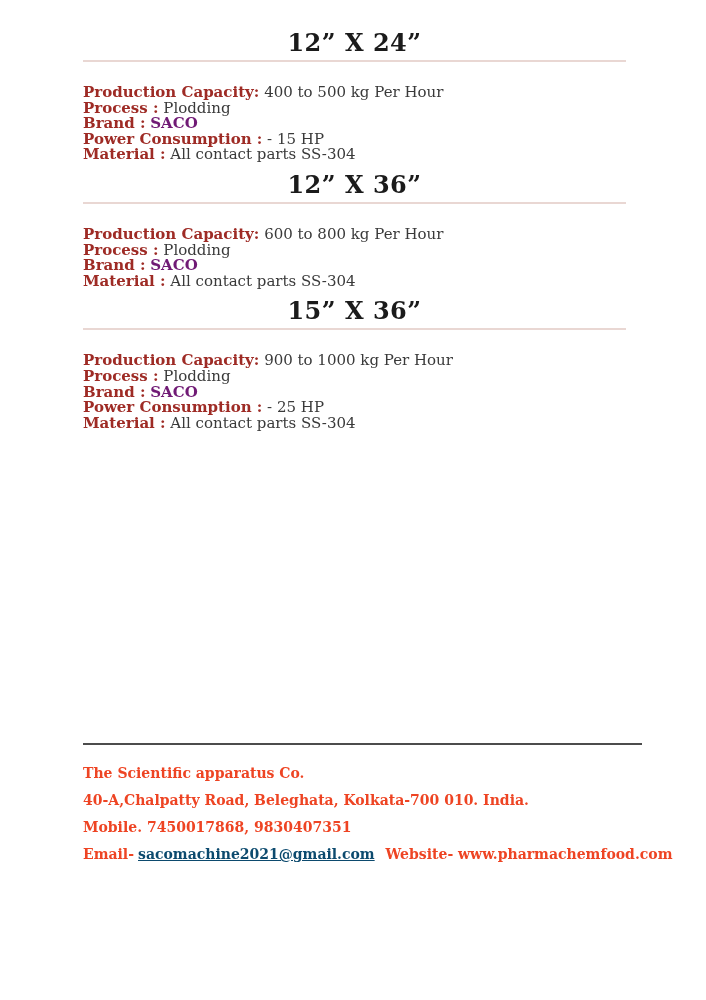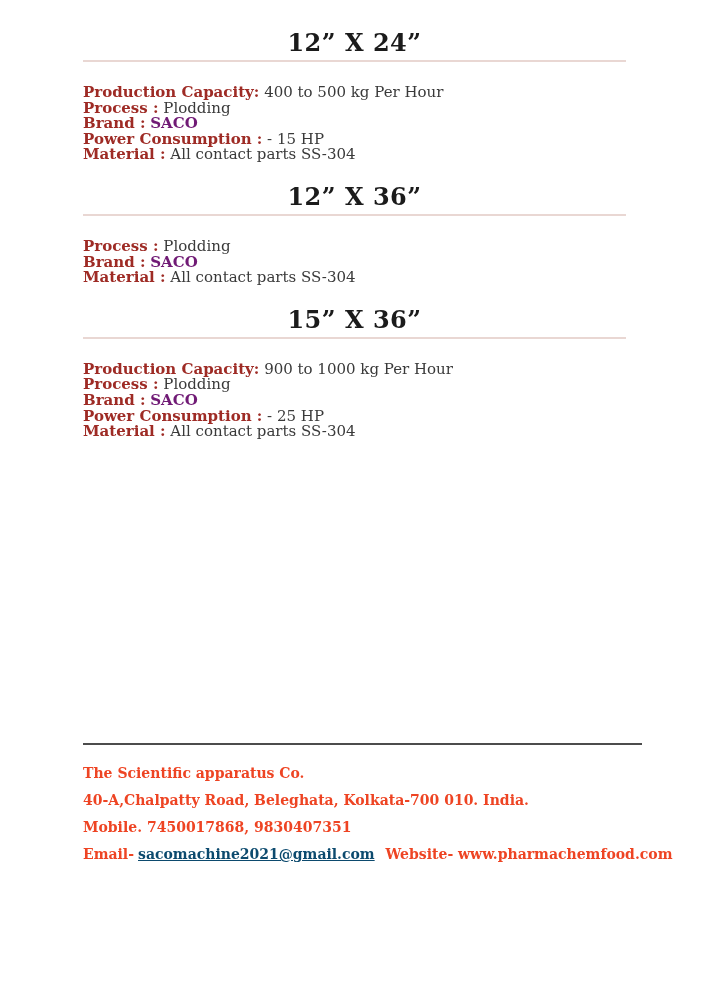--- a/index.html
+++ b/index.html
@@ -18,21 +18,21 @@
     margin: 0;
     padding: 0;
     text-align: center;
     font-size: 24px;
     line-height: 24px;
     font-weight: 700;
     letter-spacing: 0.5px;
     color: #1b1b1b;
   }
   .section:first-child .section-title { margin-top: 31px; }
-  .section + .section .section-title { margin-top: 22px; }
+  .section + .section .section-title { margin-top: 10px; }
   .divider-light {
     height: 2px;
     background: #e9d7d3;
     margin-top: 5px;
   }
   .spec-list { margin-top: 23px; }
   .spec-row {
     font-size: 15px;
     line-height: 15.6px;
     color: #3a3a3a;
@@ -98,20 +98,23 @@
           <span class="spec-label">Material :</span>&nbsp;<span class="spec-value">All contact parts SS-304</span>
         </div>
       </div>
     </div>
 
     <div class="section">
       <h1 class="section-title">12” X 36”</h1>
       <div class="divider-light"></div>
       <div class="spec-list">
         <div class="spec-row">
+          <span class="spec-label">Production Capacity:</span> <span class="spec-value">600 to 800 kg Per Hour</span>
+        </div>
+        <div class="spec-row">
           <span class="spec-label">Process :</span> <span class="spec-value">Plodding</span>
         </div>
         <div class="spec-row">
           <span class="spec-label">Brand :</span> <span class="spec-value accent">SACO</span>
         </div>
         <div class="spec-row">
           <span class="spec-label">Material :</span>&nbsp;<span class="spec-value">All contact parts SS-304</span>
         </div>
       </div>
     </div>

